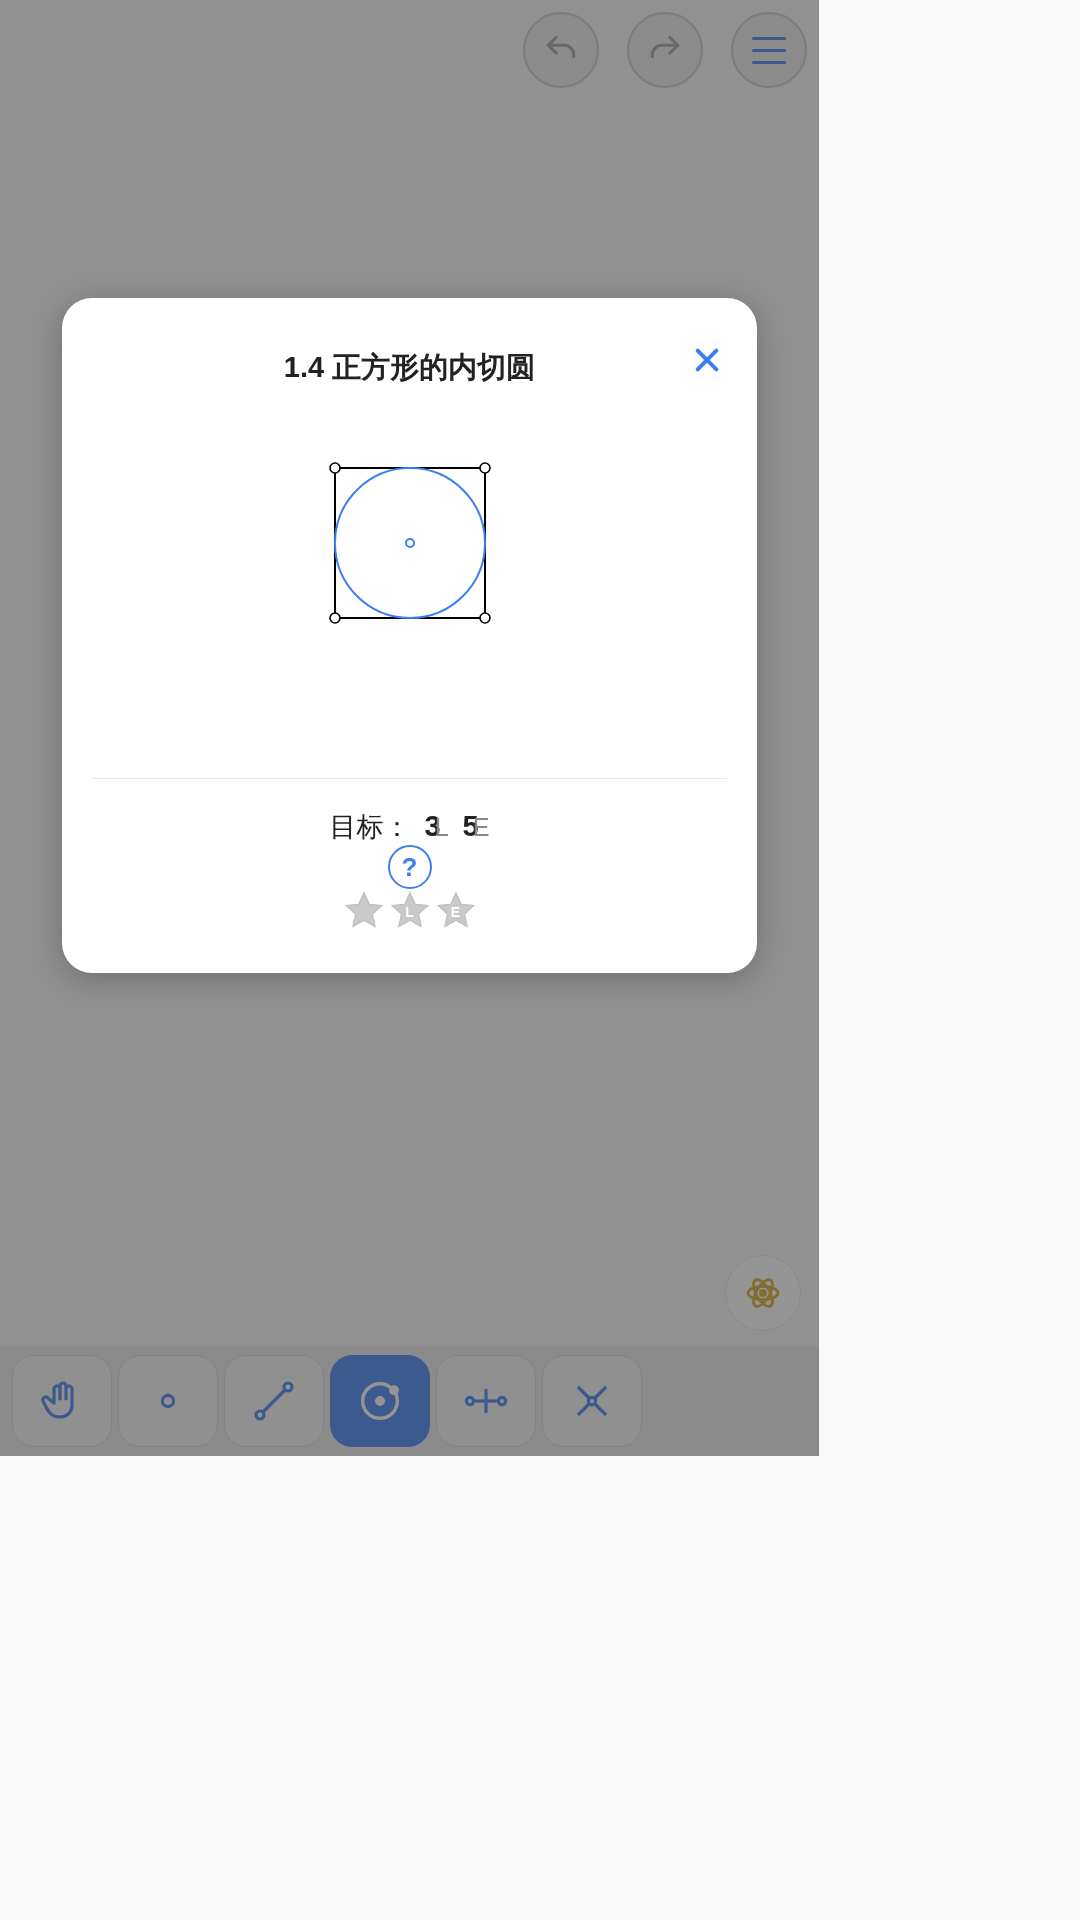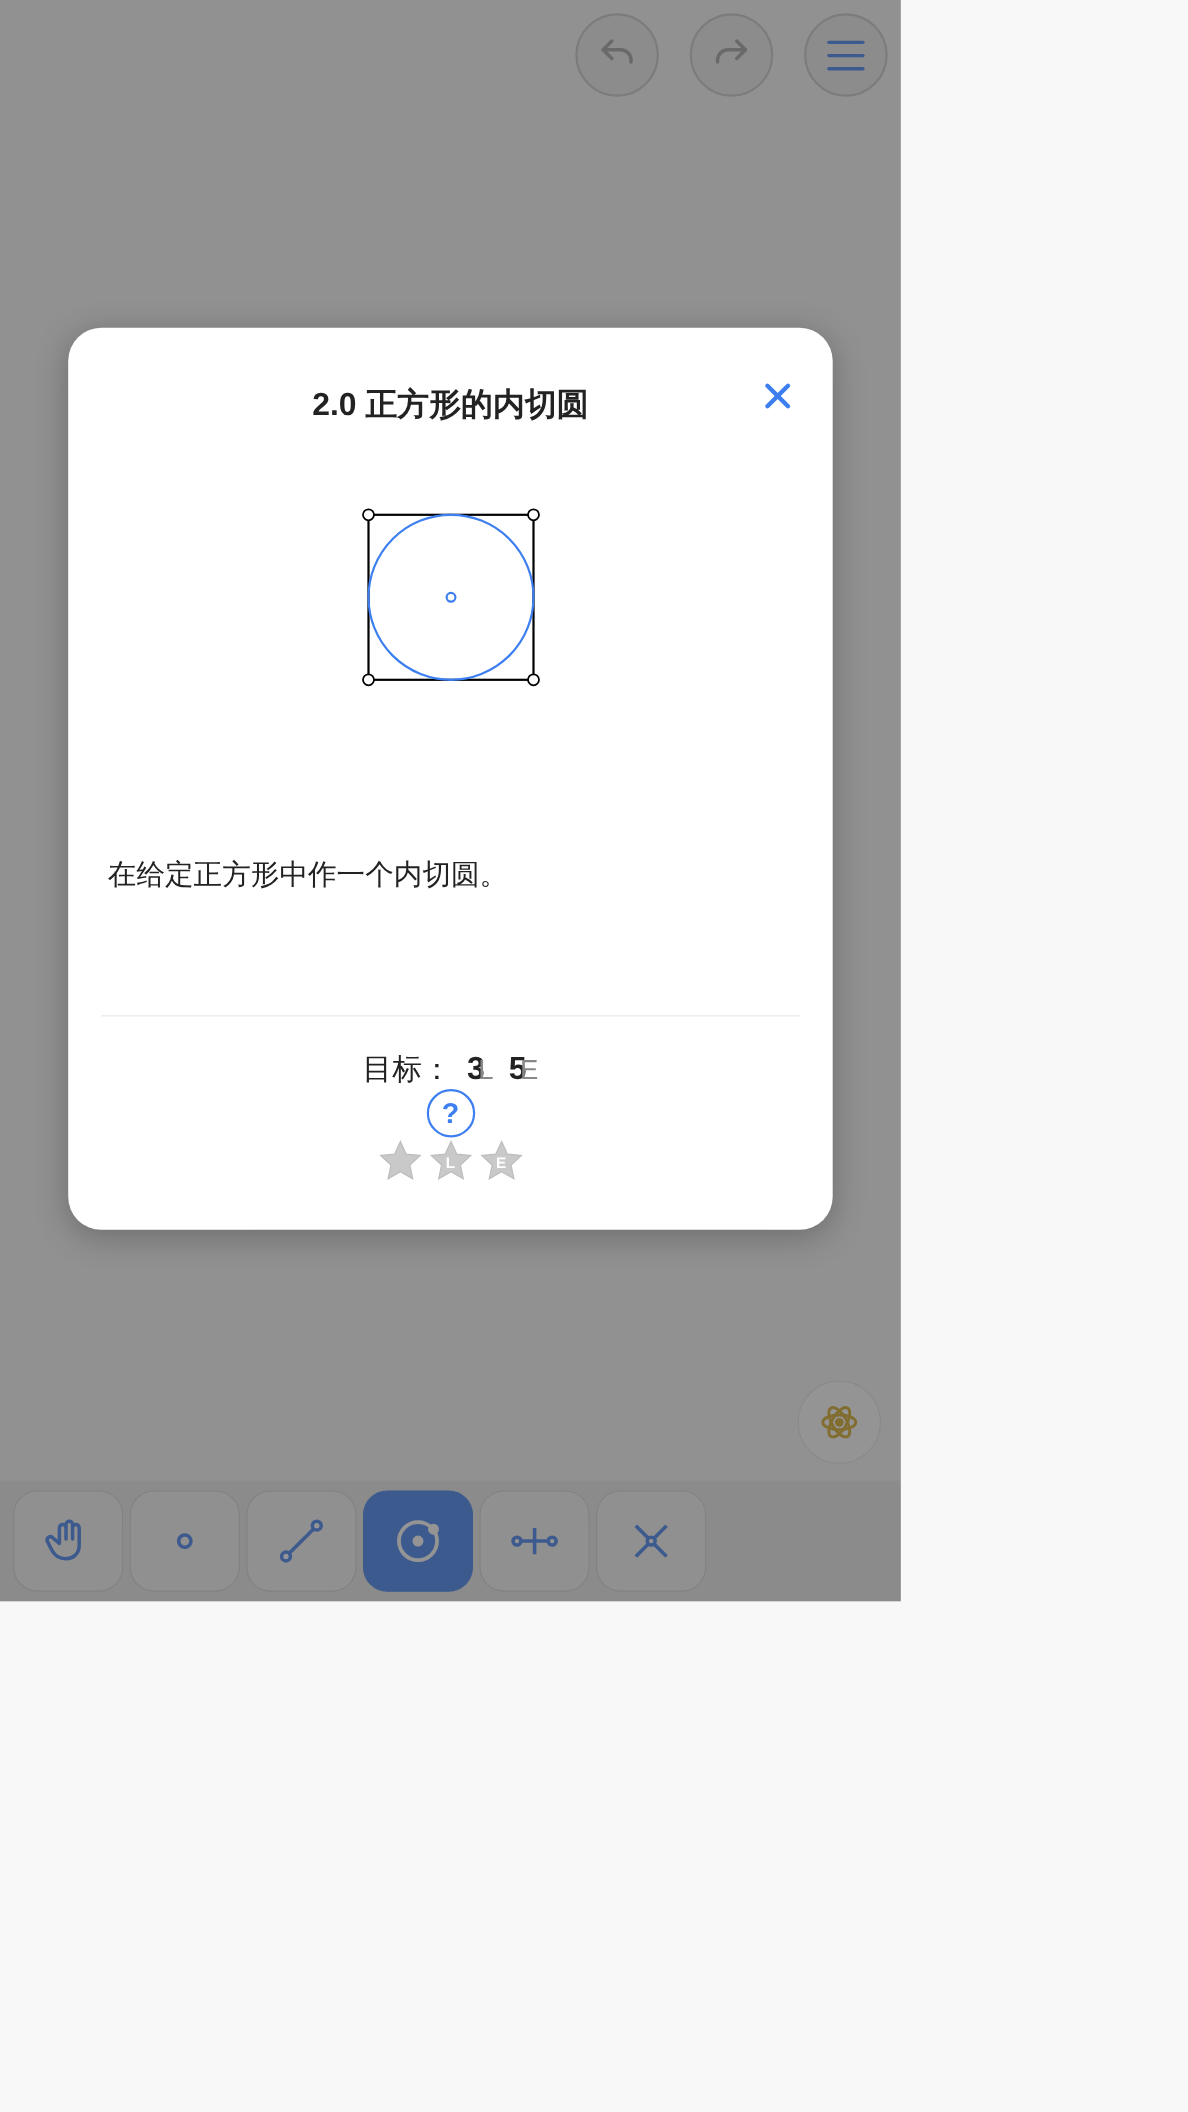--- a/index.html
+++ b/index.html
@@ -113,41 +113,40 @@
         <line x1="5" y1="5" x2="19" y2="19"></line>
         <line x1="19" y1="5" x2="5" y2="19"></line>
         <circle cx="12" cy="12" r="1.8" fill="#fff"></circle>
       </svg>
   </div>
 </div>
 
 <div class="overlay"></div>
 
 <div class="modal">
-  <div class="modal-title">2.0 正方形的内切圆</div>
+  <div class="modal-title">1.4 正方形的内切圆</div>
   <div class="close-x">
     <svg width="32" height="32" viewBox="0 0 24 24" stroke="#3d7ff0" stroke-width="3" stroke-linecap="round">
         <line x1="5" y1="5" x2="19" y2="19"></line>
         <line x1="19" y1="5" x2="5" y2="19"></line>
       </svg>
   </div>
 
   <div class="diagram-area">
     <svg width="170" height="170" viewBox="0 0 170 170">
       <rect x="10" y="10" width="150" height="150" fill="none" stroke="#000" stroke-width="2"></rect>
       <circle cx="85" cy="85" r="75" fill="none" stroke="#3d7ff0" stroke-width="2"></circle>
       <circle cx="85" cy="85" r="4" fill="none" stroke="#3d7ff0" stroke-width="2"></circle>
       <circle cx="10" cy="10" r="5" fill="#fff" stroke="#000" stroke-width="1.6"></circle>
       <circle cx="160" cy="10" r="5" fill="#fff" stroke="#000" stroke-width="1.6"></circle>
       <circle cx="10" cy="160" r="5" fill="#fff" stroke="#000" stroke-width="1.6"></circle>
       <circle cx="160" cy="160" r="5" fill="#fff" stroke="#000" stroke-width="1.6"></circle>
     </svg>
   </div>
 
-  <div class="instruction">在给定正方形中作一个内切圆。</div>
 
   <div class="divider"></div>
 
   <div class="footer-row">
     <div class="goal">
       <span class="goal-label">目标：</span>
       <span><span class="goal-val">3</span><span class="goal-unit">L</span></span>
       <span><span class="goal-val">5</span><span class="goal-unit">E</span></span>
     </div>
     <div class="help-circle">

